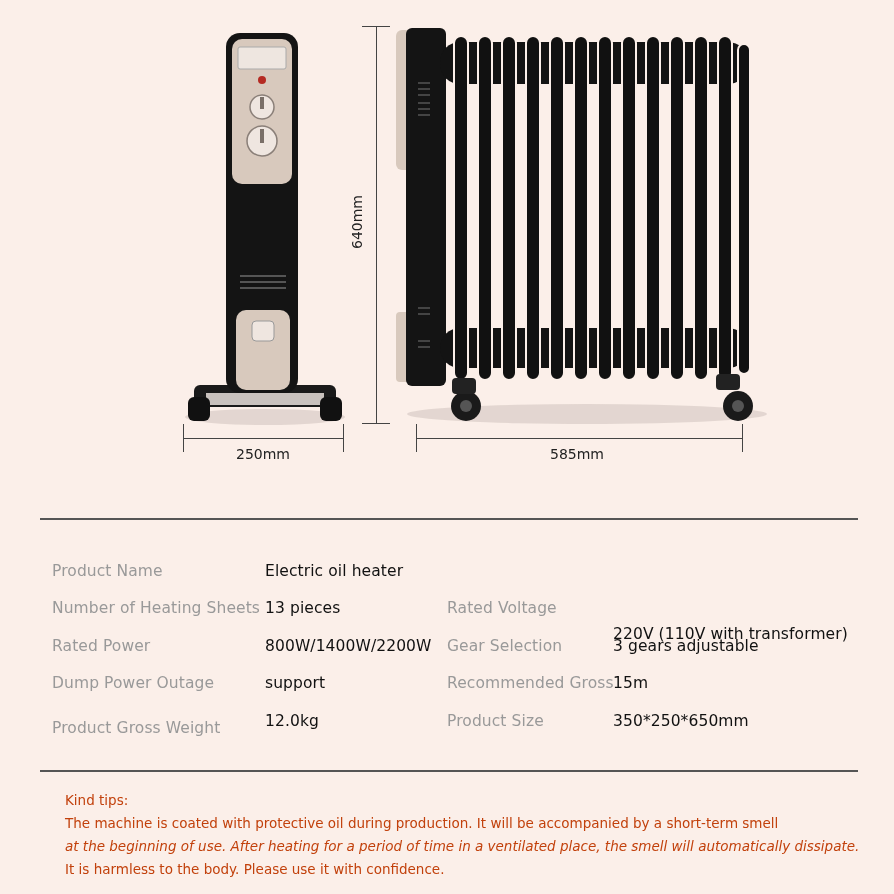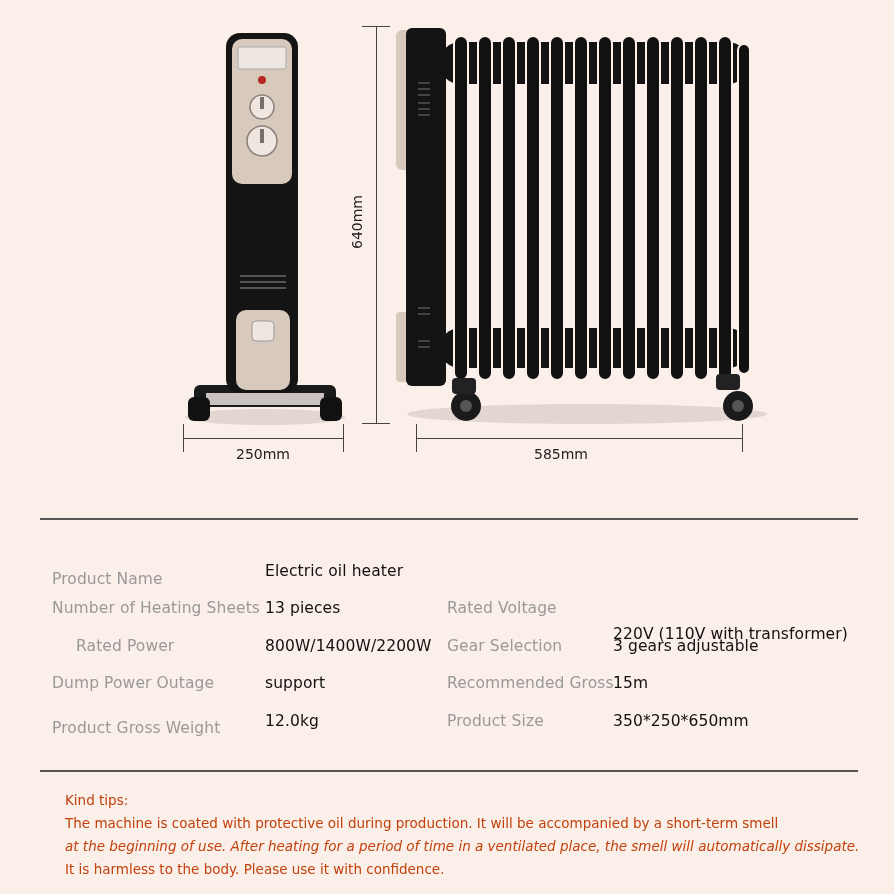--- a/index.html
+++ b/index.html
@@ -104,34 +104,34 @@
     <circle cx="74" cy="384" r="6" fill="#555"></circle>
     <rect x="60" y="356" width="24" height="16" rx="4" fill="#222"></rect>
     <circle cx="346" cy="384" r="15" fill="#1a1a1a"></circle>
     <circle cx="346" cy="384" r="6" fill="#555"></circle>
     <rect x="324" y="352" width="24" height="16" rx="4" fill="#222"></rect>
   </svg>
 
   <div class="abs" style="left:416px;top:438px;width:326px;height:1px;background:#444;"></div>
   <div class="abs" style="left:416px;top:424px;width:1px;height:28px;background:#444;"></div>
   <div class="abs" style="left:742px;top:424px;width:1px;height:28px;background:#444;"></div>
-  <div class="dimtext" style="left:534px;top:446px;">585mm</div>
+  <div class="dimtext" style="left:550px;top:446px;">585mm</div>
 </div>
 
 <div class="rule" style="top:518px;"></div>
 
 <div>
 
-  <div class="spec-label" style="left:52px;top:562px;margin-top:8px;">Product Name</div>
+  <div class="spec-label" style="left:52px;top:562px;">Product Name</div>
   <div class="spec-value" style="left:265px;top:562px;">Electric oil heater</div>
 
   <div class="spec-label" style="left:52px;top:599px;">Number of Heating Sheets</div>
   <div class="spec-value" style="left:265px;top:599px;">13 pieces</div>
 
-  <div class="spec-label" style="left:52px;top:637px;margin-left:24px;">Rated Power</div>
+  <div class="spec-label" style="left:52px;top:637px;">Rated Power</div>
   <div class="spec-value" style="left:265px;top:637px;">800W/1400W/2200W</div>
 
   <div class="spec-label" style="left:52px;top:674px;">Dump Power Outage</div>
   <div class="spec-value" style="left:265px;top:674px;">support</div>
 
   <div class="spec-label" style="left:52px;top:712px;margin-top:7px;">Product Gross Weight</div>
   <div class="spec-value" style="left:265px;top:712px;">12.0kg</div>
 
   <div class="spec-label" style="left:447px;top:599px;">Rated Voltage</div>
   <div class="spec-value" style="left:613px;top:599px;margin-top:26px;">220V (110V with transformer)</div>

